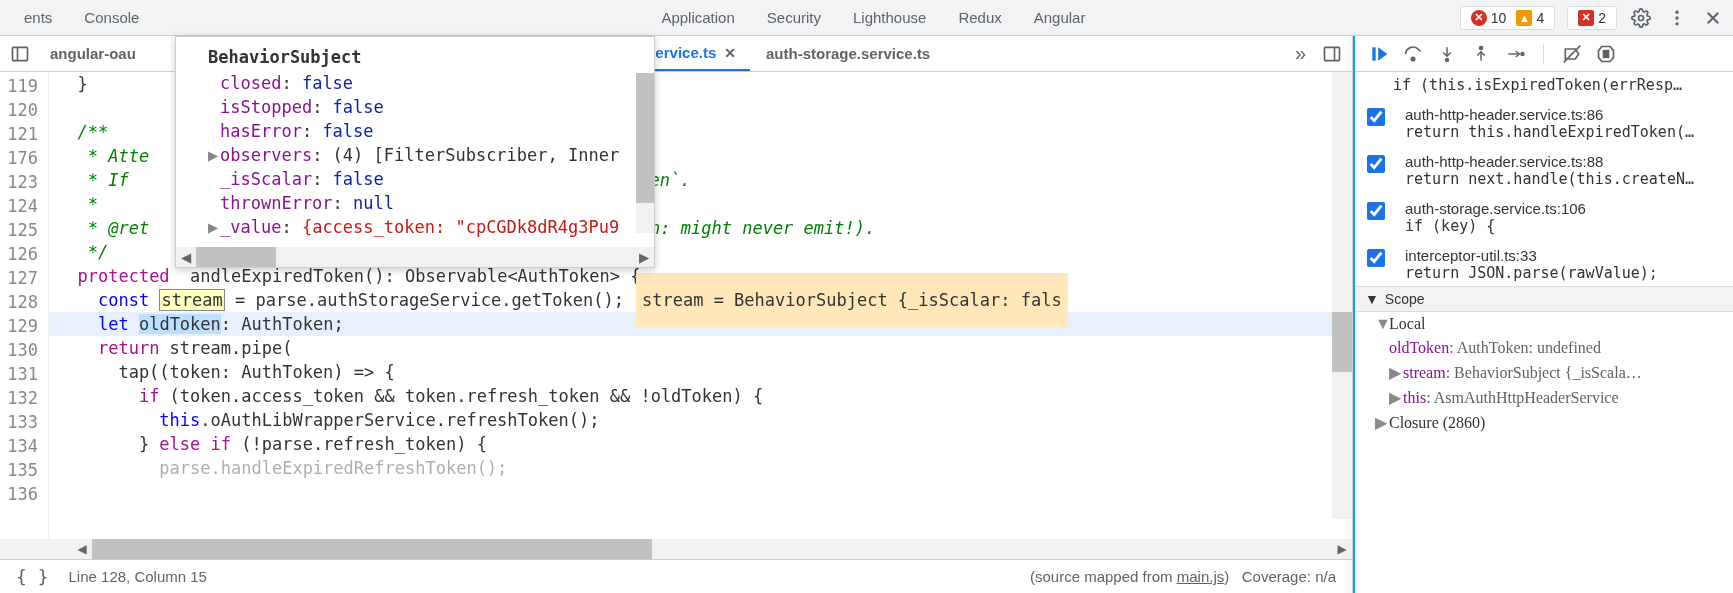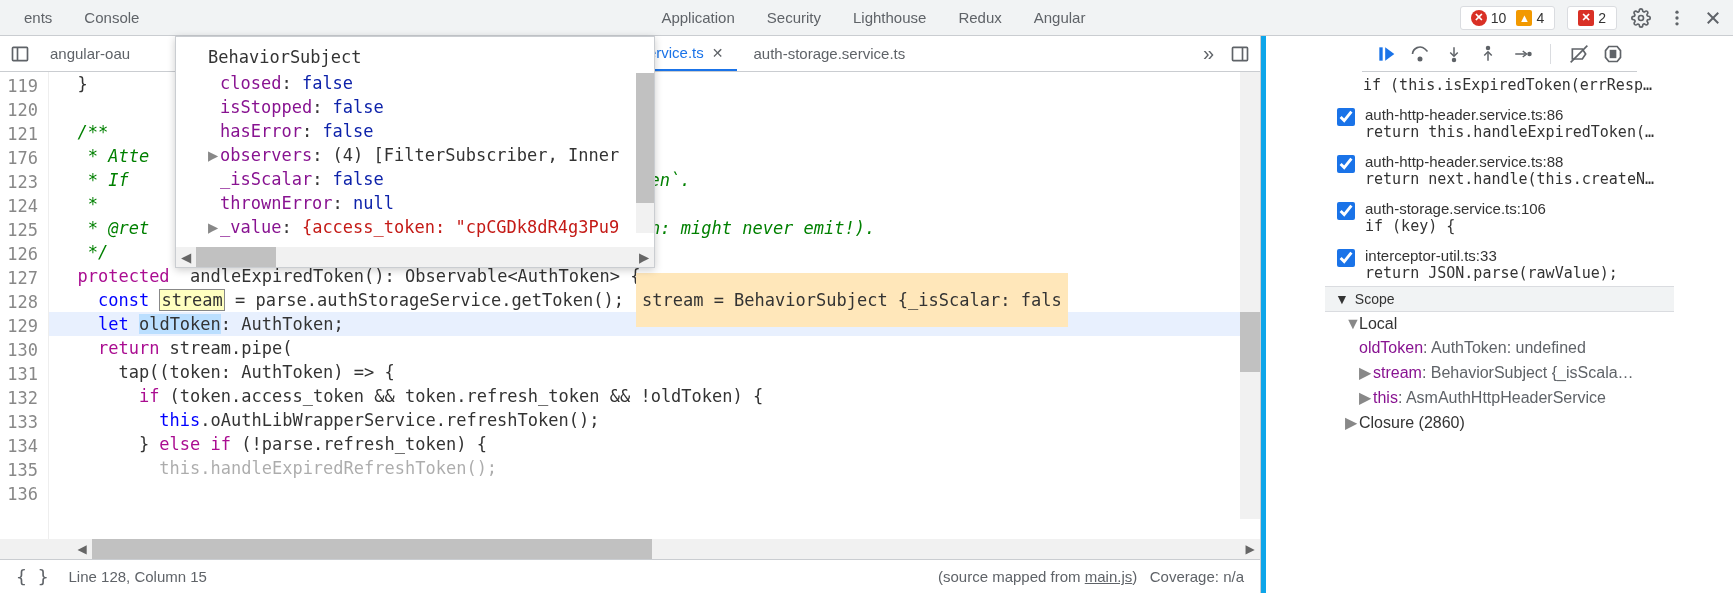--- a/index.html
+++ b/index.html
@@ -19,21 +19,21 @@
 .badge2 { display:flex; align-items:center; gap:4px; background:#fff; border:1px solid #dadce0; padding:3px 10px; border-radius:3px;}
 .badge2 .sq{width:16px;height:16px;background:#d93025;display:flex;align-items:center;justify-content:center;color:#fff;font-size:11px;font-weight:bold;border-radius:2px;}
 .icon-btn { width: 24px; height: 24px; display: flex; align-items: center; justify-content: center; color: #5f6368; cursor: pointer; }
 
 
 .body { flex: 1; display: flex; min-height: 0; }
 
 
 .sources { flex: 1; display: flex; flex-direction: column; min-width: 0; border-right: 1px solid #cacdd1; position: relative; }
 .file-tabs { height: 36px; border-bottom: 1px solid #cacdd1; display: flex; align-items: center; padding: 0 6px; gap: 2px; }
-.file-tab { padding: 0 14px; height: 100%; display: flex; align-items: center; gap: 8px; color: #5f6368; cursor: pointer; font-size: 15px; }
+.file-tab { padding: 0 14px; height: 100%; display: flex; align-items: center; gap: 8px; color: #5f6368; cursor: pointer; font-size: 15px; font-weight: bold; }
 .file-tab.active { color: #1a73e8; border-bottom: 2px solid #1a73e8; }
 .file-tab .close { color: #5f6368; font-size: 14px; }
 .file-tabs .spacer { flex: 1; }
 .file-tabs .more { font-size: 20px; color: #5f6368; padding: 0 10px; }
 .toggle-pane { width: 28px; height: 28px; display: flex; align-items: center; justify-content: center; color: #5f6368; }
 
 
 .code-wrap { flex: 1; display: flex; min-height: 0; position: relative; }
 .gutter { width: 49px; background: #fff; text-align: right; font-family: Consolas, monospace; font-size: 17px; color: #888; padding-top: 2px; border-right: 1px solid #eee; }
 .gutter div { height: 24px; padding-right: 10px; line-height: 24px; }
@@ -44,49 +44,49 @@
 
 
 .kw { color: #aa0d91; }
 .kw2 { color: #0000ff; }
 .comment { color: #008000; font-style: italic; }
 .sel { background: #bbdfff; }
 .boxsel { border: 1px solid #888; padding: 0 1px; background: #ffffc0; }
 
 
 .popover { position: absolute; left: 175px; top: -36px; width: 480px; background: #fff; border: 1px solid #cacdd1; box-shadow: 0 2px 8px rgba(0,0,0,0.2); z-index: 100; font-family: Consolas, monospace; font-size: 17px; }
-.popover-head { padding: 10px 16px 4px 32px; font-weight: normal; color: #333; }
+.popover-head { padding: 10px 16px 4px 32px; font-weight: bold; color: #333; }
 .popover-body { padding: 0 16px 8px 16px; max-height: 200px; overflow: hidden; position: relative; }
 .popover-row { padding: 2px 0 2px 16px; white-space: nowrap; overflow: hidden; }
 .popover-row .k { color: #881391; }
 .popover-row .v-bool, .popover-row .v-null { color: #0d22aa; }
 .popover-row .v-str { color: #c41a16; }
 .popover .tri { display: inline-block; width: 12px; color: #888; }
 .popover-scroll-v { position: absolute; right: 0; top: 36px; width: 18px; height: 160px; background: #f1f1f1; }
 .popover-scroll-v .thumb { width: 100%; height: 130px; background: #c1c1c1; }
 .popover-scroll-h { height: 20px; background: #f1f1f1; display: flex; align-items: center; }
 .popover-scroll-h .arrow { width: 20px; text-align: center; color: #666; }
 .popover-scroll-h .track { flex: 1; height: 100%; position: relative; }
 .popover-scroll-h .thumb { position: absolute; left: 0; width: 80px; height: 100%; background: #c1c1c1; }
 
 
-.debug { width: 472px; display: flex; flex-direction: column; border-left: 5px solid #0ea5e9; align-items: center; }
+.debug { width: 380px; display: flex; flex-direction: column; border-left: 2px solid #0ea5e9; }
 .debug-toolbar { height: 36px; border-bottom: 1px solid #cacdd1; display: flex; align-items: center; gap: 14px; padding: 0 14px; }
 .debug-toolbar .ico { width: 20px; height: 20px; display: flex; align-items: center; justify-content: center; color: #5f6368; cursor: pointer; }
 .debug-toolbar .ico.play { color: #1a73e8; }
 .debug-toolbar .sep { width: 1px; height: 20px; background: #dadce0; margin: 0 4px; }
 .debug-body { flex: 1; overflow: hidden; font-size: 15px; }
 .debug-line { padding: 4px 10px 4px 38px; font-family: Consolas, monospace; white-space: nowrap; overflow: hidden; text-overflow: ellipsis; color: #333; }
-.bp-row { display: flex; align-items: flex-start; gap: 10px; padding: 8px 20px 4px 12px; }
+.bp-row { display: flex; align-items: flex-start; gap: 20px; padding: 8px 20px 4px 12px; }
 .bp-row input[type=checkbox] { width: 18px; height: 18px; accent-color: #1a73e8; margin-top: 2px; }
 .bp-row .bp-text { flex: 1; }
 .bp-title { font-size: 15px; color: #333; }
 .bp-code { font-family: Consolas, monospace; font-size: 15px; color: #333; white-space: nowrap; overflow: hidden; text-overflow: ellipsis; max-width: 320px; }
 .section-head { background: #f1f3f4; border-top: 1px solid #dadce0; border-bottom: 1px solid #dadce0; padding: 4px 10px; font-size: 14px; color: #333; display:flex; align-items:center; gap:6px;}
-.scope-row { padding: 3px 10px 3px 20px; font-family: Liberation Sans, sans-serif; font-size: 16px; white-space: nowrap; overflow: hidden; text-overflow: ellipsis; }
+.scope-row { padding: 3px 10px 3px 20px; font-family: Liberation Serif, serif; font-size: 16px; white-space: nowrap; overflow: hidden; text-overflow: ellipsis; }
 .scope-row .tri { color: #888; display: inline-block; width: 14px; }
 .scope-row .k { color: #881391; }
 .scope-row .type2 { color: #5f6368; }
 .scope-row .v { color: #5f6368; margin-top: 35px; }
 .scope-sub { padding-left: 34px; }
 
 
 .statusbar { height: 34px; border-top: 1px solid #cacdd1; display: flex; align-items: center; padding: 0 16px; font-size: 15px; color: #5f6368; gap: 20px; background: #fff; }
 .statusbar .braces { font-family: Consolas, monospace; font-size: 18px; }
 .statusbar .right { margin-left: auto; }
@@ -218,21 +218,21 @@
           <div class="code-line"><span class="comment">   * @ret</span><span style="display:inline-block;width:460px"></span><span class="comment">(Warn: might never emit!).</span></div>
           <div class="code-line"><span class="comment">   */</span></div>
           <div class="code-line">  <span class="kw">protected</span>  <span>andleExpiredToken</span><span>(): Observable&lt;AuthToken&gt; {</span></div>
           <div class="code-line">    <span class="kw2">const</span> <span class="boxsel">stream</span><span> = parse.authStorageService.getToken();</span><span class="inline-val">stream = BehaviorSubject {_isScalar: fals</span></div>
           <div class="code-line line-hl">    <span class="kw2">let</span> <span class="sel">oldToken</span><span>: AuthToken;</span></div>
           <div class="code-line">    <span class="kw">return</span><span> stream.pipe(</span></div>
           <div class="code-line">      tap((token: AuthToken) =&gt; {</div>
           <div class="code-line">        <span class="kw">if</span><span> (token.access_token &amp;&amp; token.refresh_token &amp;&amp; !oldToken) {</span></div>
           <div class="code-line">          <span class="kw2">this</span><span>.oAuthLibWrapperService.refreshToken();</span></div>
           <div class="code-line">        } <span class="kw">else if</span><span> (!parse.refresh_token) {</span></div>
-          <div class="code-line" style="opacity:0.4">          this.handleExpiredRefreshToken();</div>
+          <div class="code-line" style="opacity:0.4">          parse.handleExpiredRefreshToken();</div>
           <div class="code-line"></div>
 
           <div class="vscroll">
               <div class="thumb"></div>
             </div>
         </div>
 
         <div class="popover">
           <div class="popover-head">BehaviorSubject</div>
           <div class="popover-body">

